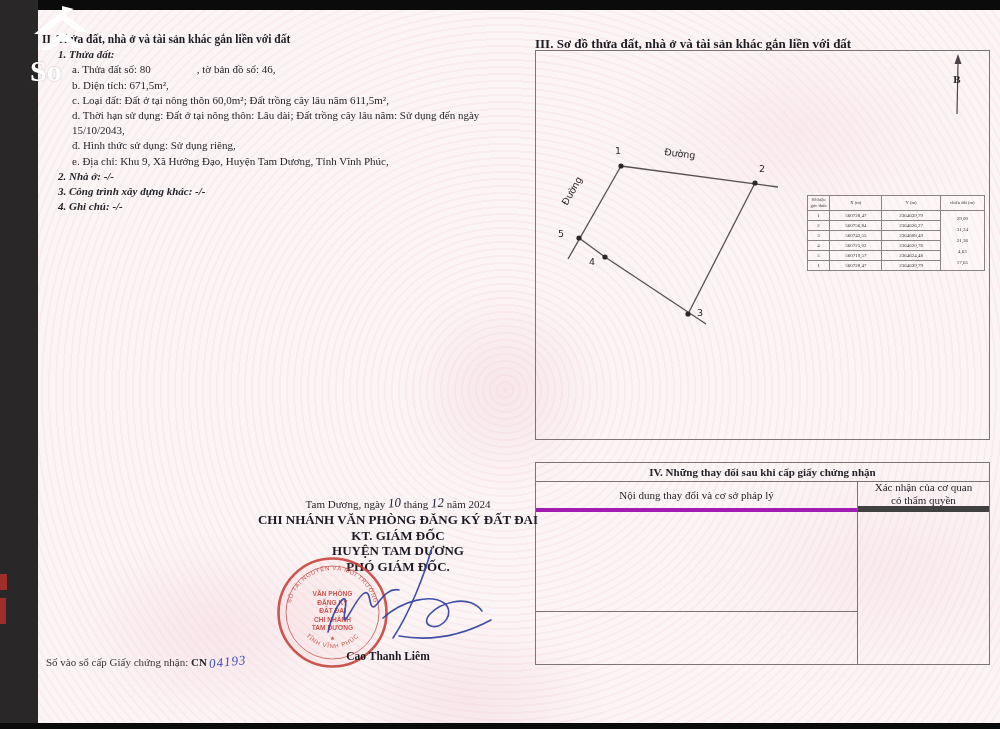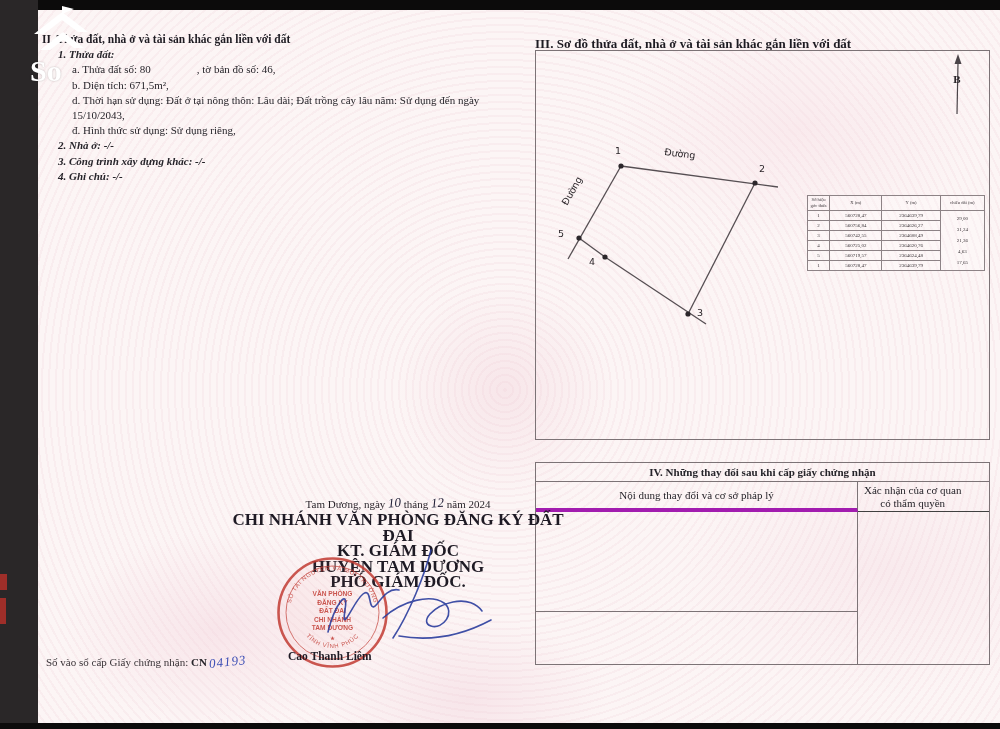--- a/index.html
+++ b/index.html
@@ -46,33 +46,33 @@
   .coord-table .col-x { width:52px; }
   .coord-table .col-y { width:58px; }
   .coord-table .col-len { width:44px; }
   .len-list { display:flex; flex-direction:column; justify-content:space-around; height:54px; }
 
   
   .sec4 { position:absolute; left:497px; top:452px; width:455px; height:203px; border:1px solid #7c7376; display:grid;
           grid-template-columns:322px 1fr; grid-template-rows:19px 30px 100px 52px; font-size:11px; color:#26242a; }
   .sec4 .t-title { grid-column:1/3; display:flex; align-items:center; justify-content:center; font-weight:bold; border-bottom:1px solid #7c7376; }
   .sec4 .t-c1h { border-right:1px solid #7c7376; border-bottom:4px solid #a21caf; display:flex; align-items:center; justify-content:center; }
-  .sec4 .t-c2h { border-bottom:1px solid #404040; display:flex; align-items:center; text-align:center; line-height:13px; padding:0 6px; }
+  .sec4 .t-c2h { border-bottom:6px solid #404040; display:flex; align-items:center; justify-content:center; text-align:center; line-height:13px; padding:0 6px; }
   .sec4 .t-b1 { grid-column:1; grid-row:3; border-right:1px solid #7c7376; border-bottom:1px solid #7c7376; }
   .sec4 .t-b2 { grid-column:1; grid-row:4; border-right:1px solid #7c7376; }
   .sec4 .t-br { grid-column:2; grid-row:3/5; }
 
   
   .sig { position:absolute; left:185px; top:486px; width:350px; text-align:center; color:#241f26; }
   .sig .date-line { font-size:11px; }
   .sig .hand { font-style:italic; font-size:13px; color:#212038; display:inline-block; transform:rotate(-4deg); position:relative; top:-1px; }
-  .sig .org { font-weight:bold; font-size:17px; line-height:15.5px; color:#1e1a24; }
+  .sig .org { font-weight:bold; font-size:13px; line-height:15.5px; color:#1e1a24; }
   .stamp-svg { position:absolute; left:237px; top:545px; width:115px; height:115px; opacity:.85; }
   .sign-svg { position:absolute; left:245px; top:532px; width:260px; height:120px; }
-  .signer { position:absolute; left:250px; top:640px; width:200px; font-weight:bold; font-size:11.5px; color:#1e1a24; }
+  .signer { position:absolute; left:250px; top:640px; width:200px; text-align:center; font-weight:bold; font-size:11.5px; color:#1e1a24; }
 
   
   .bookline { position:absolute; left:8px; top:644px; font-size:11px; color:#3a3438; }
   .bookline .cn { font-weight:bold; color:#26242a; }
   .bookline .num { font-style:italic; font-size:13px; color:#3d4fb5; display:inline-block; transform:rotate(-6deg); letter-spacing:1px; margin-left:2px; }
 
   
   .wm { position:absolute; left:26px; top:6px; z-index:5; color:#ffffff; }
   .wm-text { font-family:"Liberation Serif", serif; font-weight:bold; font-size:30px; line-height:30px; color:#fff; margin-left:4px; margin-top:-4px; text-shadow:0 0 2px rgba(0,0,0,.25); }
   .red-marks { position:absolute; left:0; top:574px; width:10px; height:70px; z-index:4; }
@@ -88,22 +88,24 @@
   <div class="paper">
     <div class="layer">
 
       <div class="sec2">
         <div class="h2title">II. Thửa đất, nhà ở và tài sản khác gắn liền với đất</div>
         <div class="item-head">1. Thửa đất:</div>
         <div class="sub">
           <span>a. Thửa đất số: 80</span><span class="gap"></span><span>, tờ bản đồ số: 46,</span>
         </div>
         <div class="sub">b. Diện tích: 671,5m²,</div>
+        <div class="sub">c. Loại đất: Đất ở tại nông thôn 60,0m²; Đất trồng cây lâu năm 611,5m²,</div>
         <div class="sub">d. Thời hạn sử dụng: Đất ở tại nông thôn: Lâu dài; Đất trồng cây lâu năm: Sử dụng đến ngày 15/10/2043,</div>
         <div class="sub">đ. Hình thức sử dụng: Sử dụng riêng,</div>
+        <div class="sub">e. Địa chỉ: Khu 9, Xã Hướng Đạo, Huyện Tam Dương, Tỉnh Vĩnh Phúc,</div>
         <div class="item-head">2. Nhà ở: -/-</div>
         <div class="item-head">3. Công trình xây dựng khác: -/-</div>
         <div class="item-head">4. Ghi chú: -/-</div>
       </div>
 
       <div class="sec3-title">III. Sơ đồ thửa đất, nhà ở và tài sản khác gắn liền với đất</div>
       <div class="sec3-box">
         <svg class="plot-svg" viewBox="0 0 453 388">
 
           <g stroke="#4a4448" fill="#4a4448">

